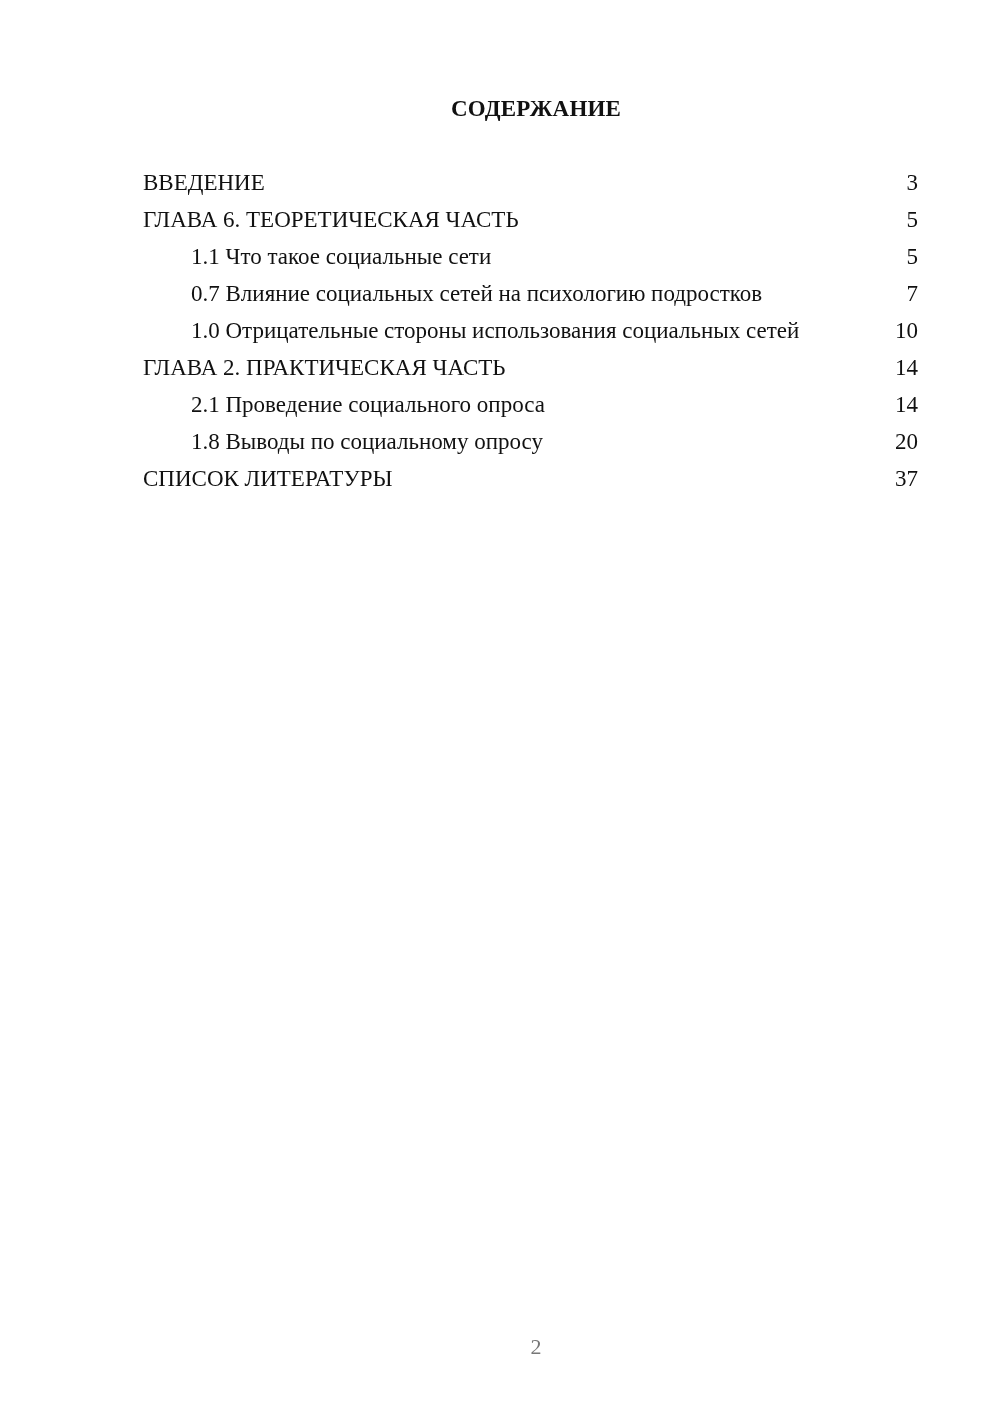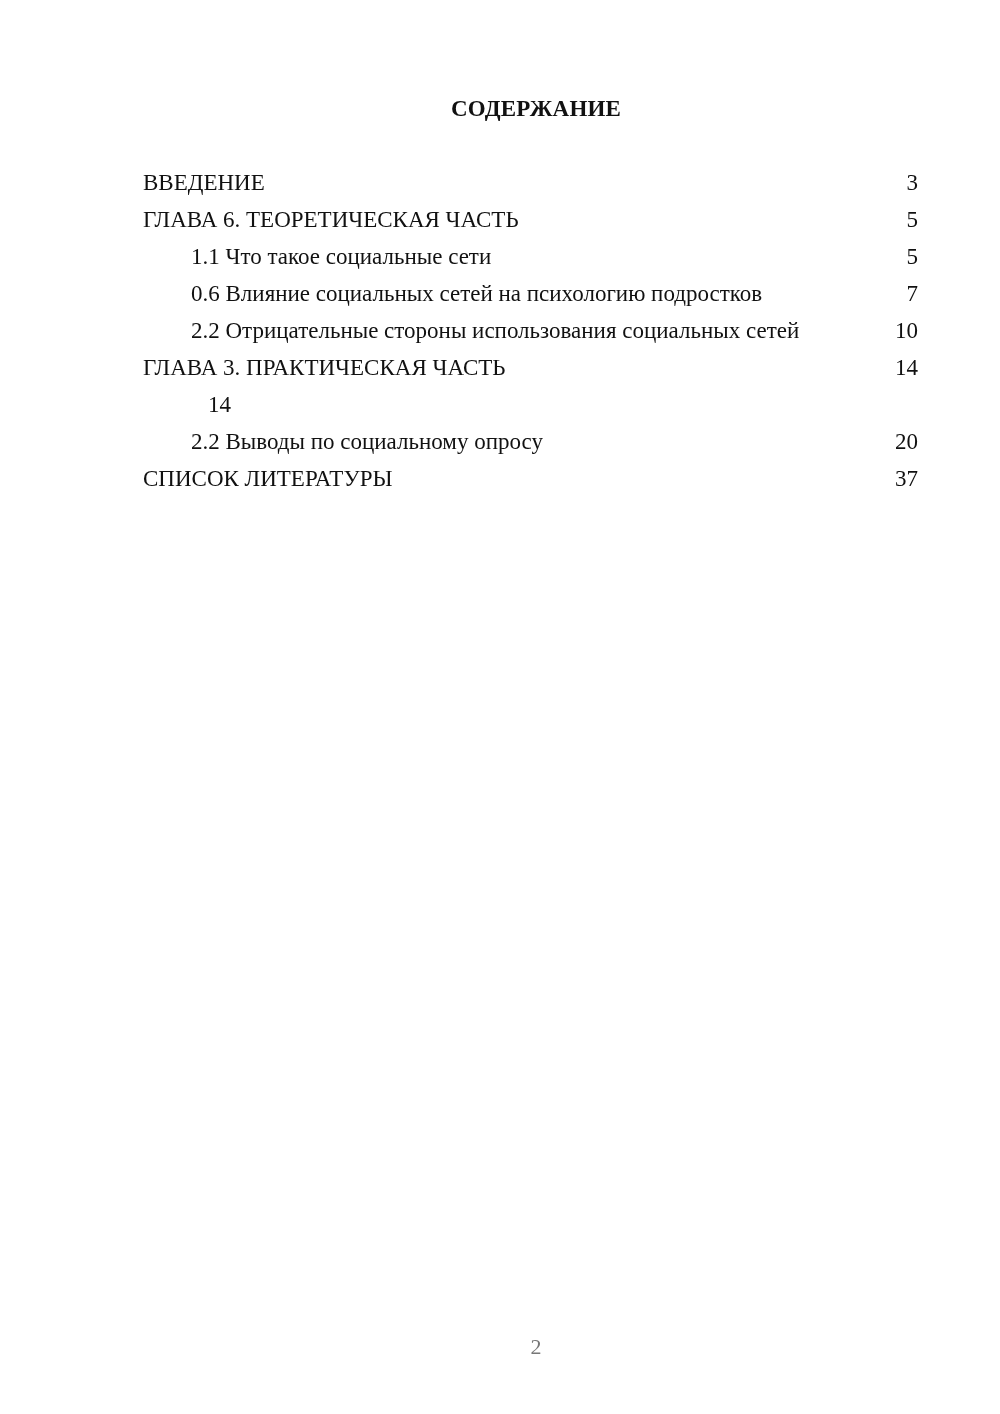--- a/index.html
+++ b/index.html
@@ -74,36 +74,37 @@
   </div>
   <div class="toc-entry level-1">
     <span class="label">ГЛАВА 6. ТЕОРЕТИЧЕСКАЯ ЧАСТЬ</span>
     <span class="page">5</span>
   </div>
   <div class="toc-entry level-2">
     <span class="label">1.1 Что такое социальные сети</span>
     <span class="page">5</span>
   </div>
   <div class="toc-entry level-2">
-    <span class="label">0.6 Влияние социальных сетей на психологию подростков</span>
+    <span class="label">0.7 Влияние социальных сетей на психологию подростков</span>
     <span class="page">7</span>
   </div>
   <div class="toc-entry level-2">
-    <span class="label">2.2 Отрицательные стороны использования социальных сетей</span>
+    <span class="label">1.0 Отрицательные стороны использования социальных сетей</span>
     <span class="page">10</span>
   </div>
   <div class="toc-entry level-1">
-    <span class="label">ГЛАВА 3. ПРАКТИЧЕСКАЯ ЧАСТЬ</span>
+    <span class="label">ГЛАВА 2. ПРАКТИЧЕСКАЯ ЧАСТЬ</span>
     <span class="page">14</span>
   </div>
   <div class="toc-entry level-2">
+    <span class="label">2.1 Проведение социального опроса</span>
     <span class="page">14</span>
   </div>
   <div class="toc-entry level-2">
-    <span class="label">2.2 Выводы по социальному опросу</span>
+    <span class="label">1.8 Выводы по социальному опросу</span>
     <span class="page">20</span>
   </div>
   <div class="toc-entry level-1">
     <span class="label">СПИСОК ЛИТЕРАТУРЫ</span>
     <span class="page">37</span>
   </div>
 </div>
 
 <div class="page-number">2</div>
 

